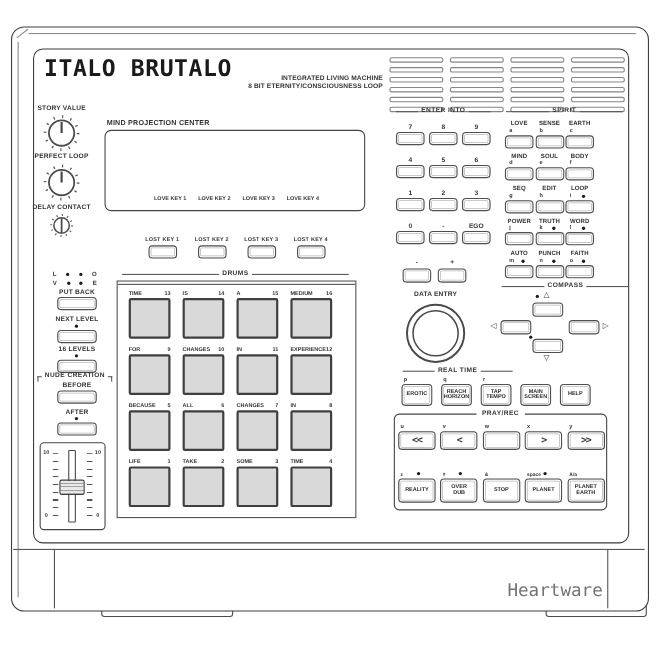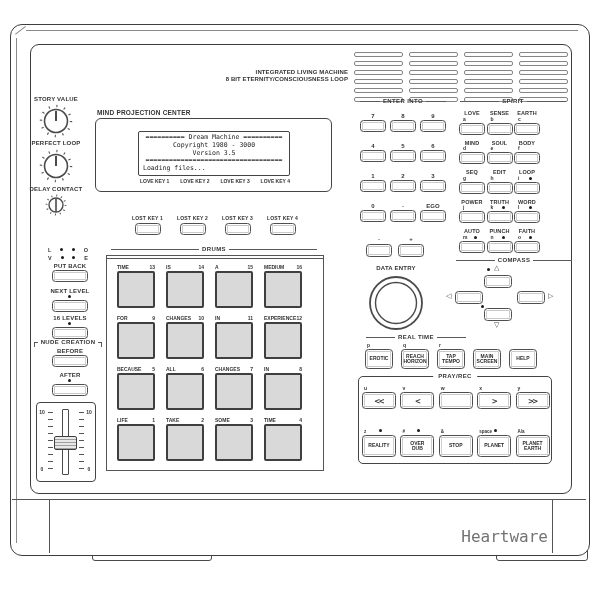--- a/index.html
+++ b/index.html
@@ -125,20 +125,21 @@
   <div class="foot" style="left:92px;top:550px;width:118px;"></div>
   <div class="foot" style="left:496px;top:550px;width:90px;"></div>
 
   <div class="chassis"></div>
   <div class="bevel abs" style="left:26px;top:30px;width:552px;border-top:1px solid #8a8a8a;"></div>
   <div class="bevel abs" style="left:16px;top:38px;height:505px;border-left:1px solid #8a8a8a;"></div>
   <div class="bevel abs" style="left:15px;top:34px;width:13px;border-top:1px solid #8a8a8a;transform:rotate(-38deg);transform-origin:left top;"></div>
 
   <div class="panel"></div>
 
+  <div class="title">ITALO BRUTALO</div>
   <div class="tagline">
     <div>INTEGRATED LIVING MACHINE</div>
     <div>8 BIT ETERNITY/CONSCIOUSNESS LOOP</div>
   </div>
 
   <div class="vents">
     <div class="vent-col">
         <i></i>
         <i></i>
         <i></i>
@@ -192,28 +193,20 @@
   <div class="abs" style="left:45px;top:194px;">
     <svg width="22" height="22" viewBox="0 0 22 22">
       <circle cx="11" cy="11" r="9.5" fill="none" stroke="#555" stroke-width="1.8" stroke-dasharray="1 3.97"></circle>
       <circle cx="11" cy="11" r="7" fill="#fff" stroke="#4a4a4a" stroke-width="1.4"></circle>
       <line x1="11" y1="4.5" x2="11" y2="17.5" stroke="#4a4a4a" stroke-width="1.6"></line>
     </svg>
   </div>
 
   <div class="lbl abs" style="left:97px;top:109px;text-align:left;font-size:6.5px;">MIND PROJECTION CENTER</div>
   <div class="projbox"></div>
-  <div class="lcd">
-
-  <div>========== Dream Machine ==========</div>
-      <div>Copyright 1980 - 3000</div>
-      <div>Version 3.5</div>
-      <div>===================================</div>
-      <div>Loading files...</div>
-    </div>
   <div class="lovekeys">
 
   <span class="k">LOVE KEY 1</span>
       <span class="k">LOVE KEY 2</span>
       <span class="k">LOVE KEY 3</span>
       <span class="k">LOVE KEY 4</span>
     </div>
 
   <div class="lostkeys">
 

